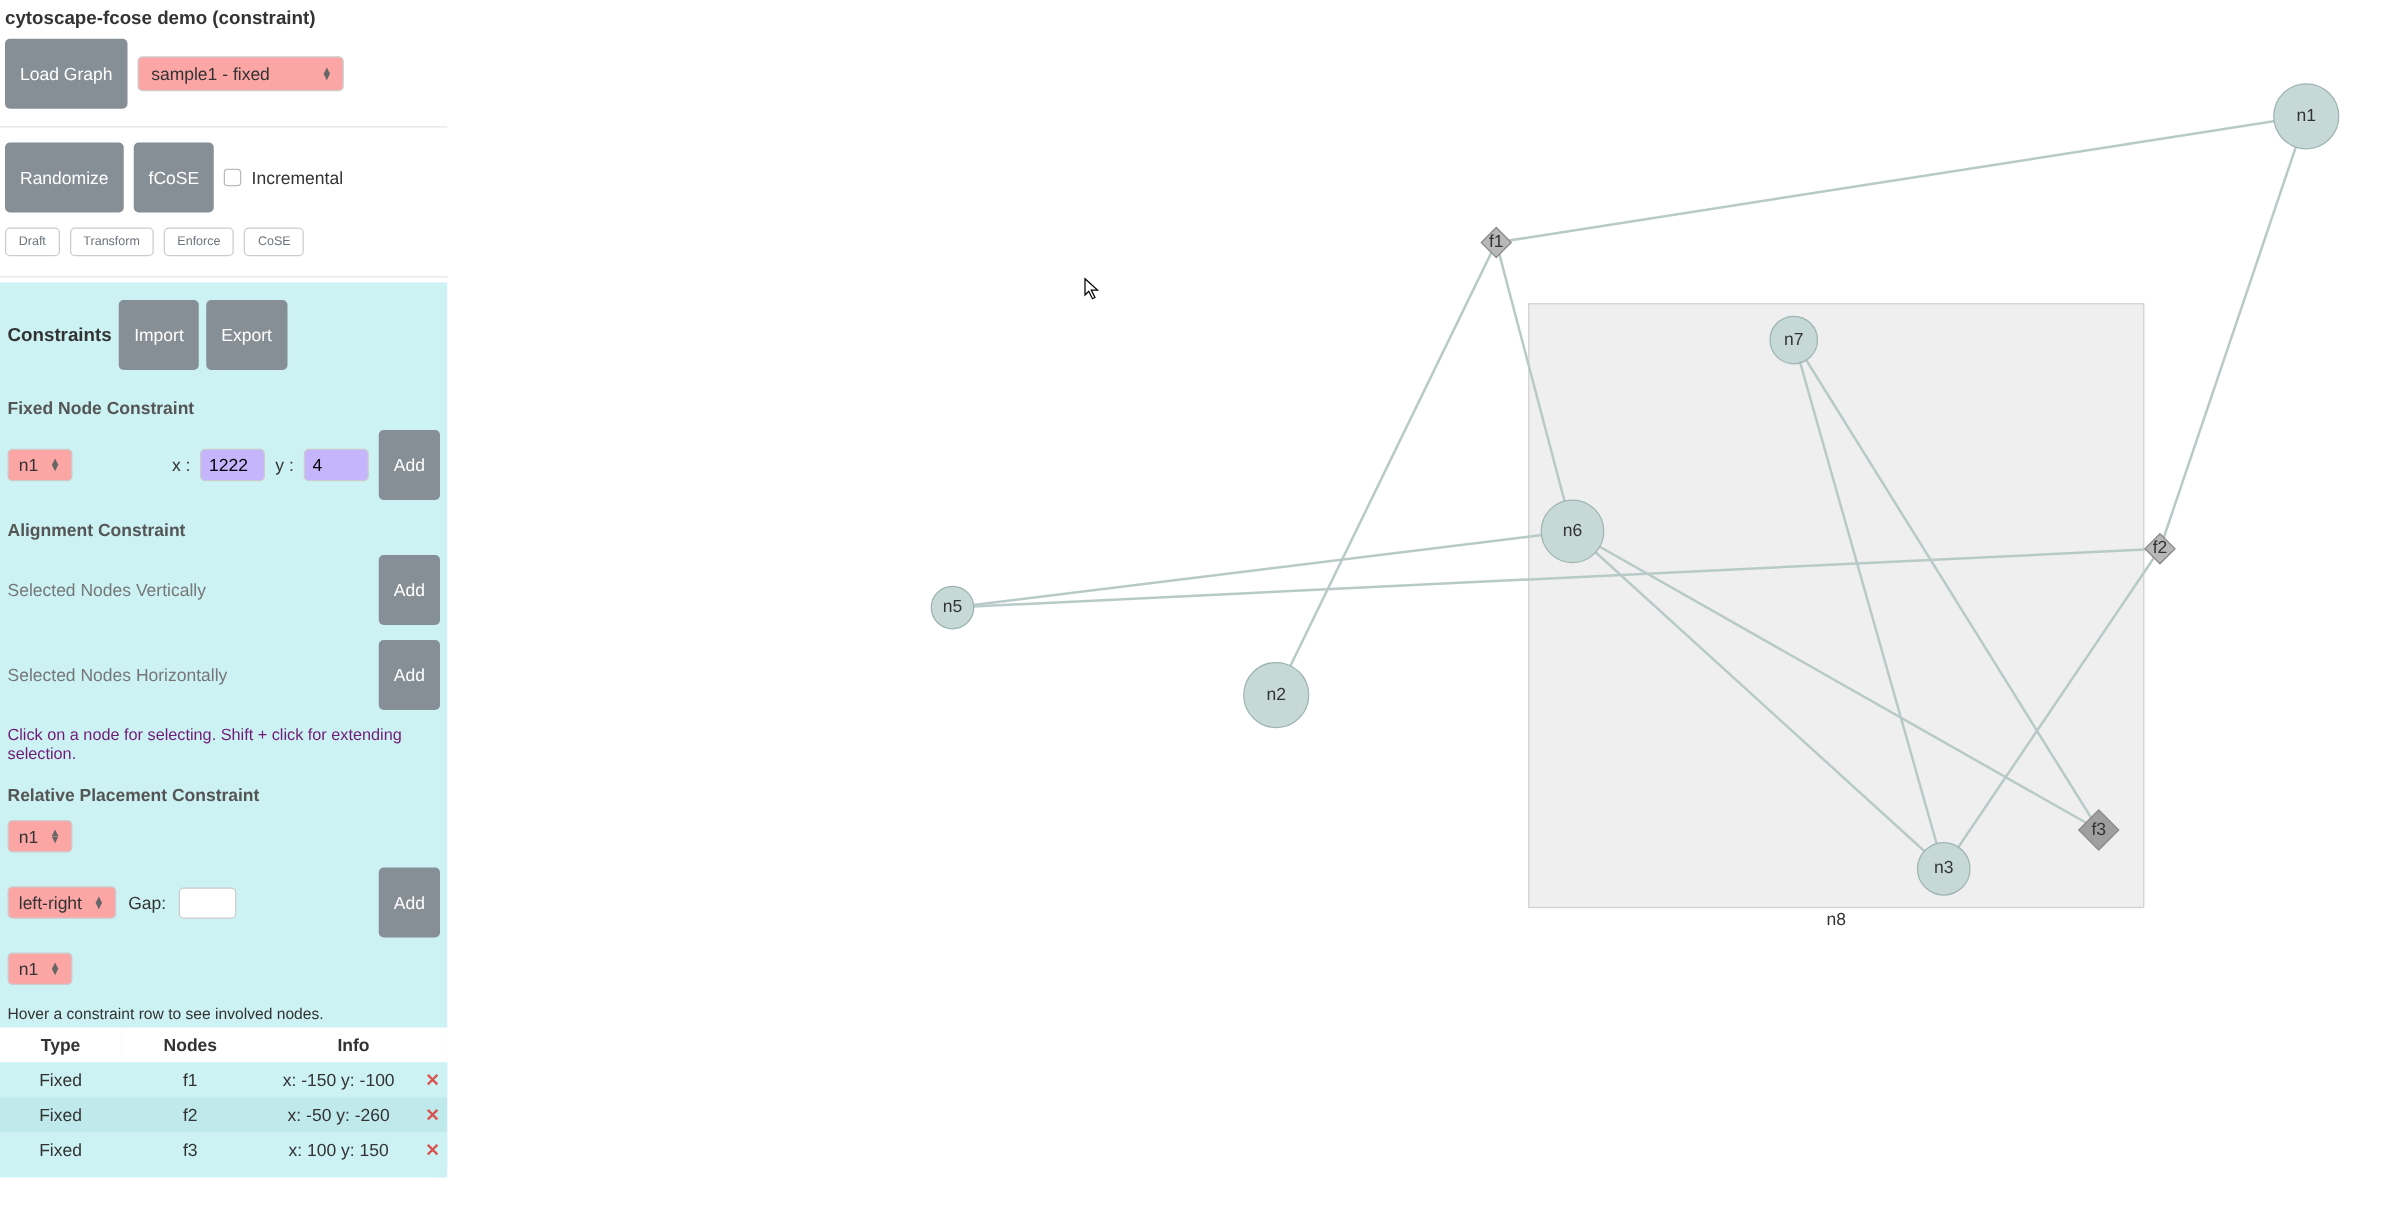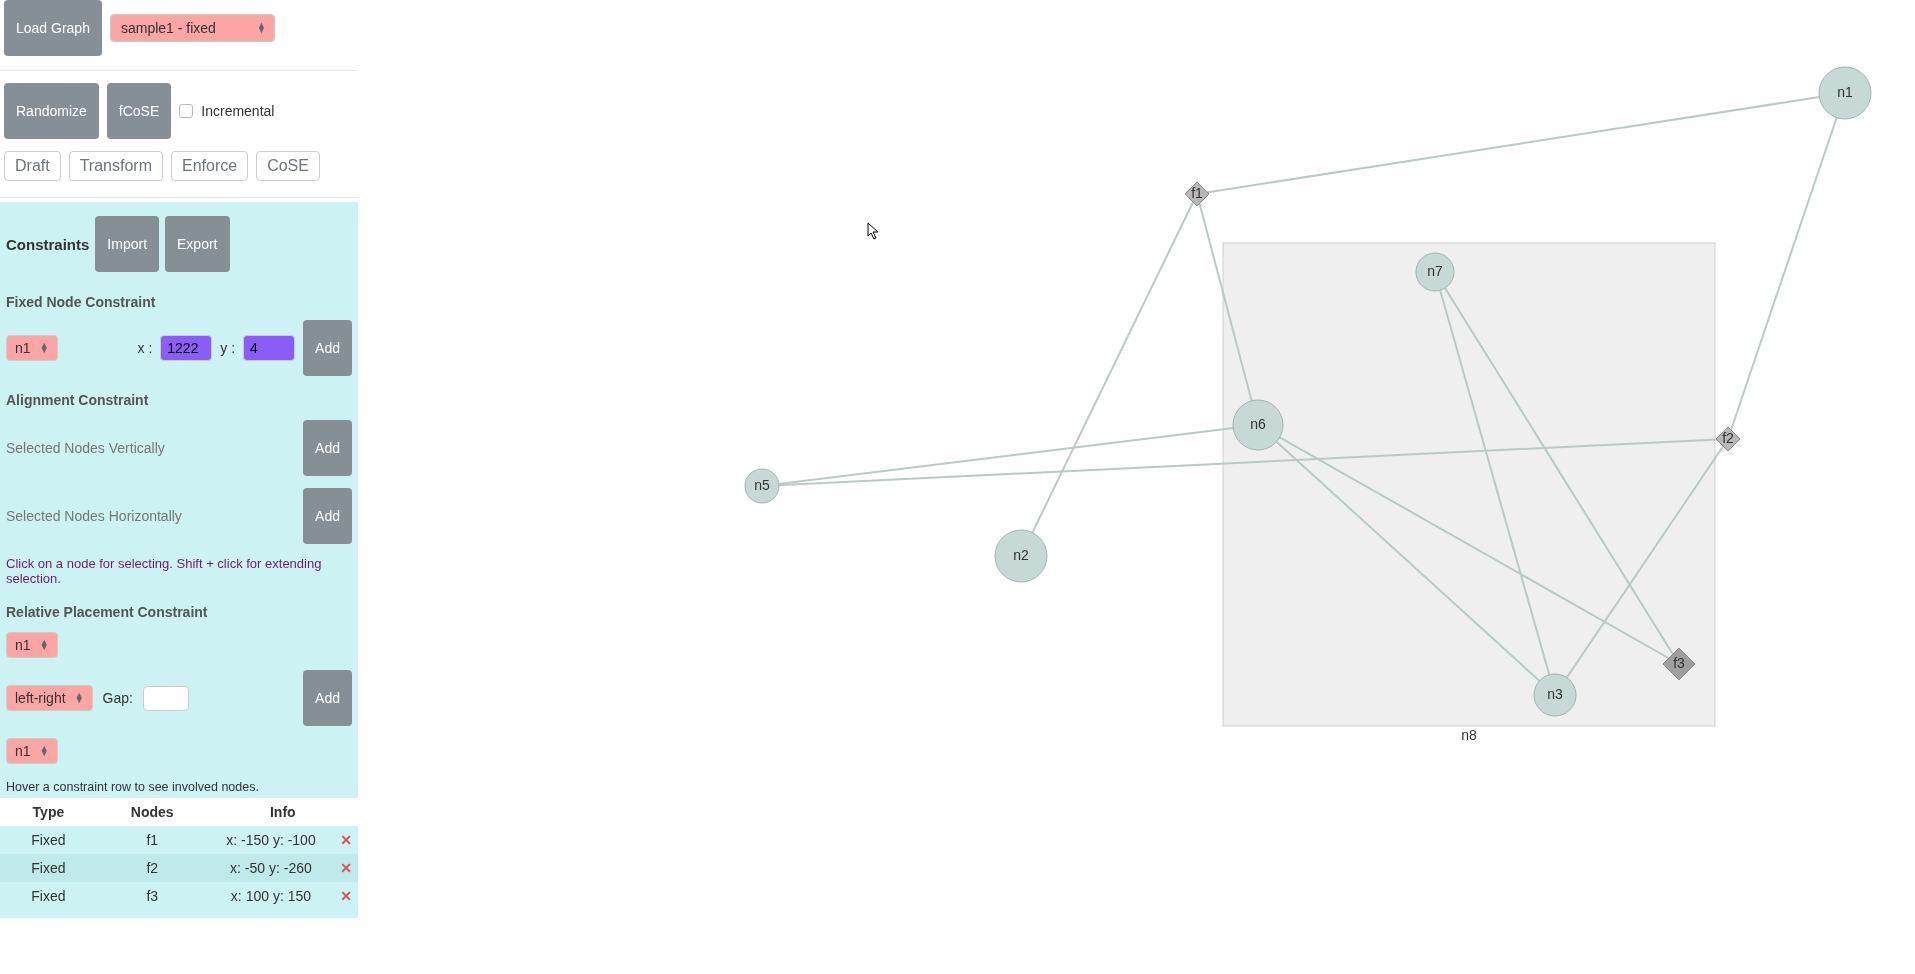--- a/index.html
+++ b/index.html
@@ -9,42 +9,42 @@
     .content { flex: 1; position: relative; background: #fff; }
 
     .title { font-weight: bold; padding: 6px 4px 8px; font-size: 15px; }
     .top-row { display: flex; align-items: center; gap: 8px; padding: 0 4px 10px; }
     .btn {
       background: #868e96; color: #fff; border: none; border-radius: 4px;
       padding: 20px 12px; font-size: 14px; cursor: pointer;
     }
     .btn-outline {
       background: #fff; color: #6c757d; border: 1px solid #ccc; border-radius: 4px;
-      padding: 5px 10px; font-size: 16px; cursor: pointer; text-align: right;
+      padding: 5px 10px; font-size: 10px; cursor: pointer; text-align: right;
     }
     .select-box {
       border: 1px solid #ccc; border-radius: 4px; padding: 5px 28px 5px 10px;
       font-size: 14px; position: relative; background: #fca5a5; min-width: 165px;
       display: inline-flex; align-items: center;
     }
     .select-box.small { min-width: 0; padding: 4px 26px 4px 8px; }
     .chevrons { position: absolute; right: 8px; top: 50%; transform: translateY(-50%);
                 display: flex; flex-direction: column; line-height: 5px; font-size: 9px; color: #666; }
     hr.sep { border: none; border-top: 1px solid #e5e5e5; margin: 4px 0; }
     .row2 { display: flex; align-items: center; gap: 8px; padding: 8px 4px; }
     .checkbox { width: 14px; height: 14px; border: 1px solid #bbb; border-radius: 3px; display: inline-block; }
     .row3 { display: flex; align-items: center; gap: 8px; padding: 4px 4px 12px; }
 
     .constraints { background: #ccf2f4; padding-bottom: 8px; }
     .c-header { display: flex; align-items: center; gap: 6px; padding: 14px 6px 10px; }
     .c-title { font-weight: bold; font-size: 15px; color: #333; }
     .subtitle { font-weight: bold; color: #555; padding: 12px 6px 6px; font-size: 14px; }
     .inline { display: flex; align-items: center; gap: 8px; padding: 4px 6px; }
     .xy-label { font-size: 14px; }
-    .num-input { width: 52px; border: 1px solid #ccc; border-radius: 4px; padding: 4px 6px; font-size: 14px; text-align: left; background: #8b5cf6; }
+    .num-input { width: 52px; border: 1px solid #ccc; border-radius: 4px; padding: 4px 6px; font-size: 14px; text-align: left; background: #c4b5fd; }
     .spacer { flex: 1; }
     .align-row { display: flex; align-items: center; justify-content: space-between; padding: 6px 6px; }
     .hint { font-size: 13px; color: #701a75; padding: 6px 6px; }
     .rel-row { display: flex; align-items: center; gap: 10px; padding: 6px 6px; }
     .gap-input { width: 46px; border: 1px solid #ccc; border-radius: 4px; padding: 4px 6px; background: #fff; }
     .hover-hint { font-size: 12.5px; color: #333; padding: 10px 6px 4px; }
     table.ctable { width: 100%; border-collapse: collapse; font-size: 14px; }
     .ctable th { text-align: center; padding: 6px 23px; background: #ffffff; font-weight: bold; }
     .ctable td { padding: 6px 6px; text-align: center; }
     .ctable tr.odd td { background: #ccf2f4; }
@@ -58,20 +58,21 @@
     .node-label { font-size: 14px; fill: #333; text-anchor: middle; dominant-baseline: middle; pointer-events: none; }
     .edge { stroke: #b8cac7; stroke-width: 2; fill: none; }
     .compound { fill: #efefef; stroke: #d0d0d0; stroke-width: 1; }
     .cursor { position: absolute; pointer-events: none; }
   </style>
 </head>
 <body>
 
 <div class="layout">
   <div class="sidebar">
+    <div class="title">cytoscape-fcose demo (constraint)</div>
     <div class="top-row">
       <button class="btn">Load Graph</button>
       <div class="select-box">
         <span>sample1 - fixed</span>
         <span class="chevrons">
             <span>▲</span>
             <span>▼</span>
           </span>
       </div>
     </div>

